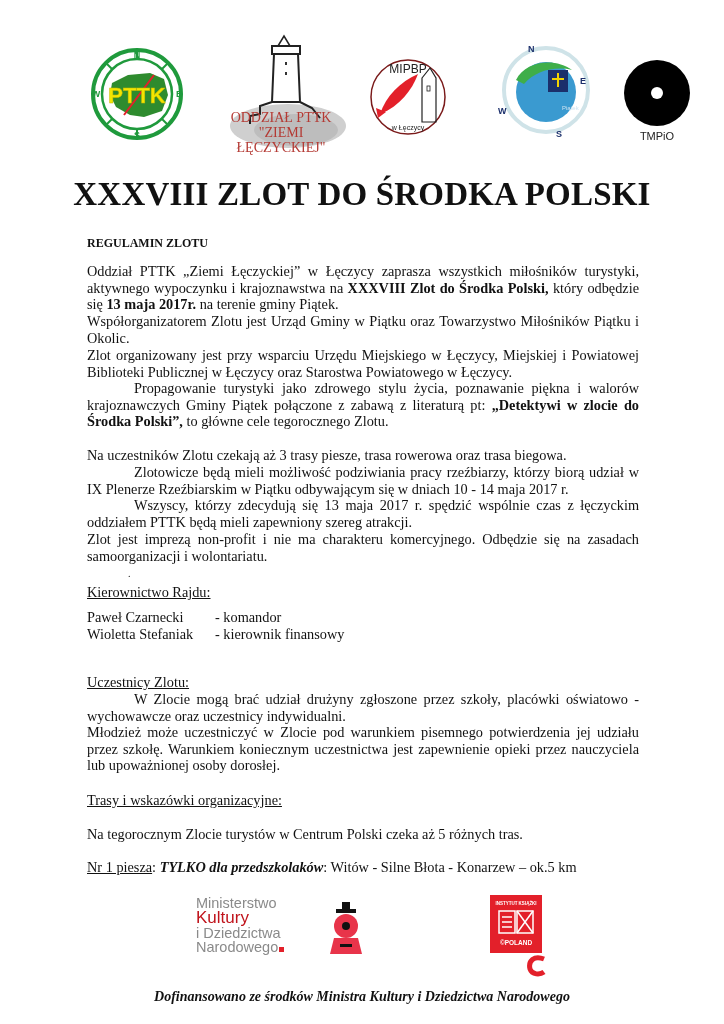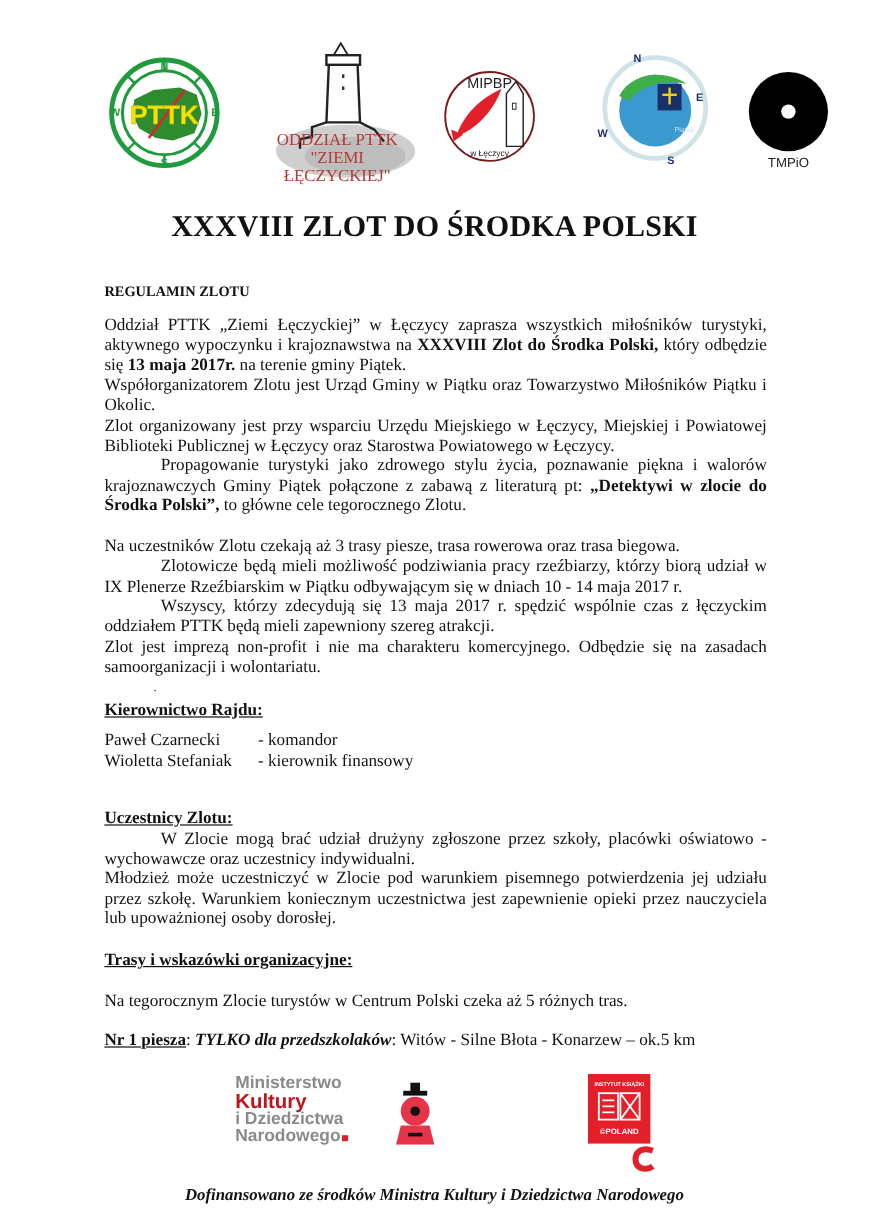--- a/index.html
+++ b/index.html
@@ -1,31 +1,31 @@
 <!DOCTYPE html>
 <html><head>
 <meta charset="utf-8">
 <style>
   html, body { margin:0; padding:0; background:#ffffff; }
   body { width:724px; height:1024px; position:relative; overflow:hidden;
          font-family:"Liberation Serif", "DejaVu Serif", serif; color:#111; }
   .abs { position:absolute; }
   .logo { position:absolute; }
   .title { position:absolute; left:0; width:724px; top:176px; text-align:center;
-           font-size:25px; font-weight:bold; letter-spacing:0.2px; }
+           font-size:33px; font-weight:bold; letter-spacing:0.2px; }
   .txt { position:absolute; left:87px; width:552px; font-size:14.3px; line-height:16.6px; }
   .j { text-align:justify; text-align-last:left; }
   .b { font-weight:bold; }
   .ind { display:inline-block; width:47px; }
-  .h { font-weight:bold; text-decoration:underline; }
+  .h { font-weight:normal; text-decoration:underline; }
   .row { display:flex; }
   .row .n { width:128px; }
   .footer { position:absolute; left:0; width:724px; top:989px; text-align:center;
             font-size:14px; font-weight:bold; font-style:italic; }
-  .mk { font-family:"Liberation Sans","DejaVu Sans",sans-serif; font-weight:bold; line-height:14px; font-size:14.5px; }
+  .mk { font-family:"Liberation Sans","DejaVu Sans",sans-serif; font-weight:normal; line-height:14px; font-size:14.5px; }
   .nprc { font-family:"Liberation Sans","DejaVu Sans",sans-serif; font-size:8.5px; letter-spacing:2.3px; line-height:13px; color:#222; }
 </style>
 </head>
 <body>
 
 <div class="logo" style="left:90px;top:45px;width:94px;height:98px;">
   <svg width="94" height="98" viewBox="0 0 94 98">
     <circle cx="47" cy="49" r="44" fill="none" stroke="#1f9a3c" stroke-width="4"></circle>
     <circle cx="47" cy="49" r="35" fill="none" stroke="#1f9a3c" stroke-width="2.5"></circle>
     <g stroke="#1f9a3c" stroke-width="2">

